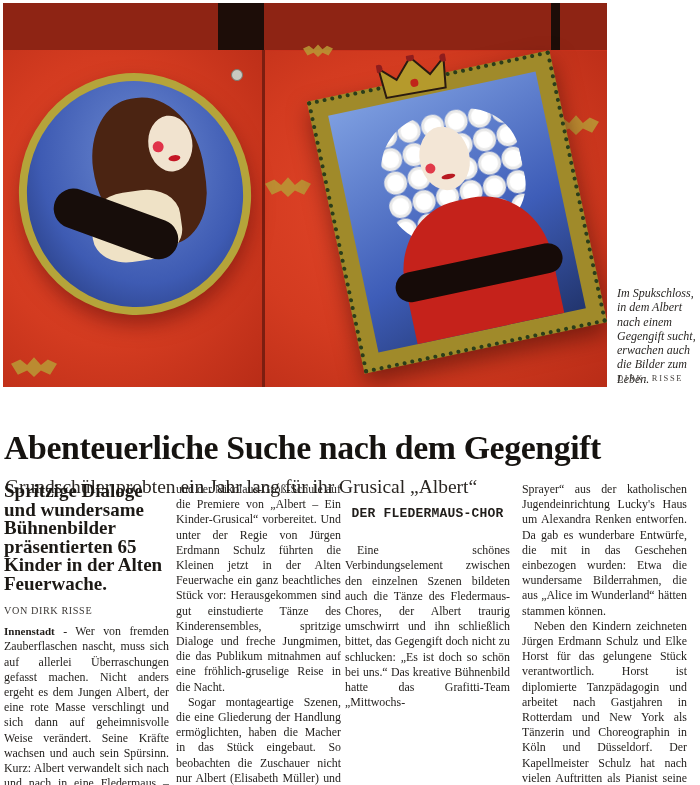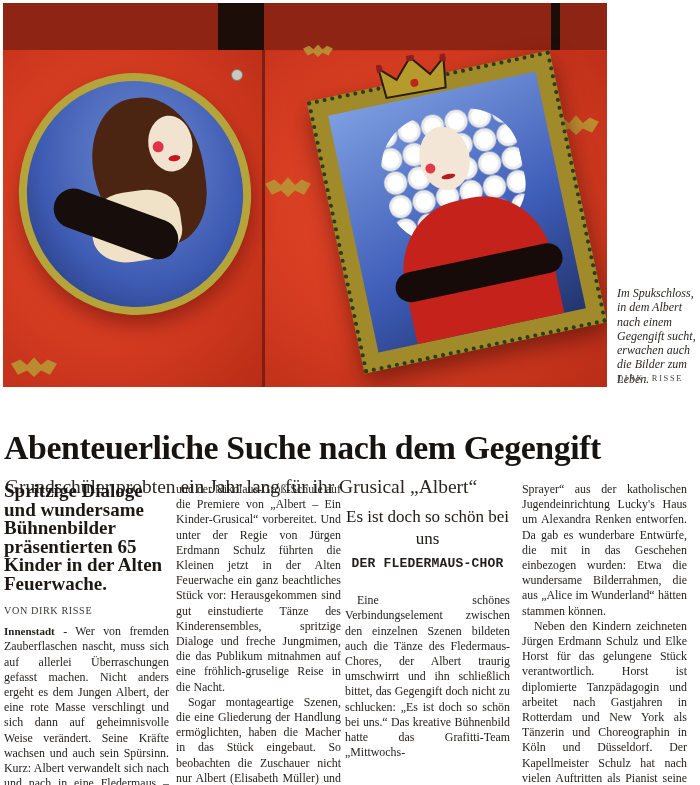--- a/index.html
+++ b/index.html
@@ -117,21 +117,20 @@
   <p class="indent">Ein Jahr lang haben sich 65 Mädchen und Jungen aus der Gemeinschaftsgrundschule Balthasarstraße</p>
 </div>
 
 <div class="col c2">
   <p>und der Nikolaus-Groß-Schule auf die Premiere von „Albert – Ein Kinder-Grusical“ vorbereitet. Und unter der Regie von Jürgen Erdmann Schulz führten die Kleinen jetzt in der Alten Feuerwache ein ganz beachtliches Stück vor: Herausgekommen sind gut einstudierte Tänze des Kinderensembles, spritzige Dialoge und freche Jungmimen, die das Publikum mitnahmen auf eine fröhlich-gruselige Reise in die Nacht.</p>
   <p class="indent">Sogar montageartige Szenen, die eine Gliederung der Handlung ermöglichten, haben die Macher in das Stück eingebaut. So beobachten die Zuschauer nicht nur Albert (Elisabeth Müller) und seine beste Freundin (Lily Kaufmann) auf der Suche nach einem Gegenmittel in einem alten Schloss. Parallel geht es auch um eine coole Jugendgruppe,</p>
 </div>
 
 <div class="col c3">
   <div class="pullquote">
-    <div class="q">Es ist doch so schön bei uns</div>
     <div class="src">DER FLEDERMAUS-CHOR</div>
   </div>
   <p class="indent">Eine schönes Verbindungselement zwischen den einzelnen Szenen bildeten auch die Tänze des Fledermaus-Chores, der Albert traurig umschwirrt und ihn schließlich bittet, das Gegengift doch nicht zu schlucken: „Es ist doch so schön bei uns.“ Das kreative Bühnenbild hatte das Grafitti-Team „Mittwochs-</p>
 </div>
 
 <div class="col c4">
   <p>Sprayer“ aus der katholischen Jugendeinrichtung Lucky's Haus um Alexandra Renken entworfen. Da gab es wunderbare Entwürfe, die mit in das Geschehen einbezogen wurden: Etwa die wundersame Bilderrahmen, die aus „Alice im Wunderland“ hätten stammen können.</p>
   <p class="indent">Neben den Kindern zeichneten Jürgen Erdmann Schulz und Elke Horst für das gelungene Stück verantwortlich. Horst ist diplomierte Tanzpädagogin und arbeitet nach Gastjahren in Rotterdam und New York als Tänzerin und Choreographin in Köln und Düsseldorf. Der Kapellmeister Schulz hat nach vielen Auftritten als Pianist seine Liebe zur Kinder- und Jugendarbeit entdeckt. Nach dem „Zwergenmusical“ im vergangenen Jahr legte er nun mit „Albert“ seine zweite Regiearbeit vor.</p>
 </div>
 

